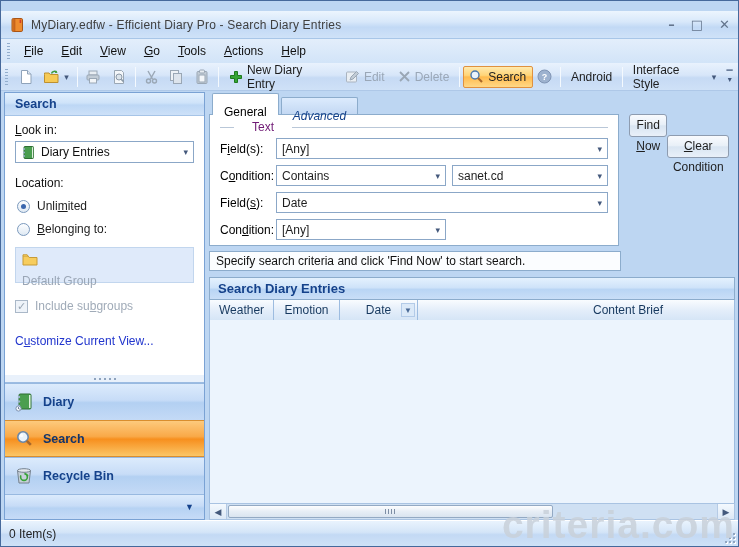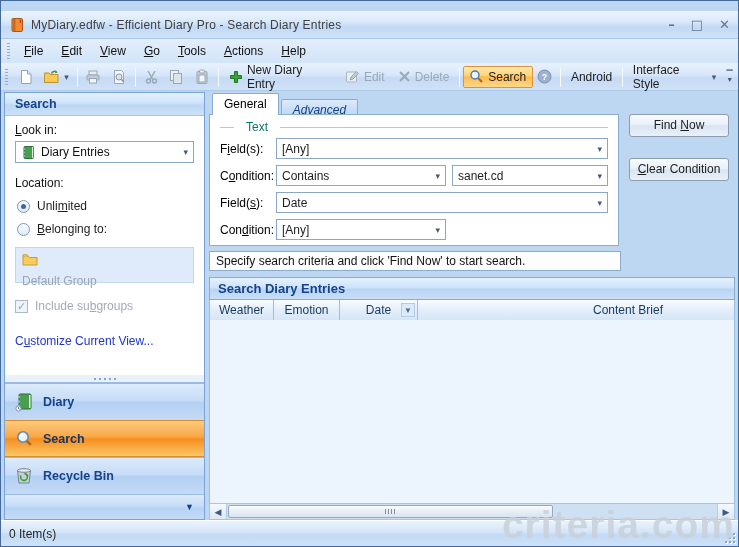--- a/index.html
+++ b/index.html
@@ -95,39 +95,39 @@
   }
   .nav-collapsed {
     height:25px; flex:0 0 25px; display:flex; align-items:center; justify-content:flex-end; padding-right:10px;
     background: linear-gradient(180deg,#dcebfc 0%,#c7dcf7 45%,#b6d2f3 55%,#c6dbf7 100%);
     border-top:1px solid #98b9e0; color:#15428b; font-size:9px;
   }
 
   
   .main { flex:1; margin-left:4px; display:flex; flex-direction:column; min-width:0; }
   .tabs { height:22px; flex:0 0 22px; display:flex; align-items:flex-end; padding-left:3px; position:relative; z-index:2; }
-  .tab { padding:0 11px; border:1px solid #8caccc; border-bottom:none; border-radius:2px 2px 0 0; line-height:20px; }
+  .tab { padding:8px 11px; border:1px solid #8caccc; border-bottom:none; border-radius:2px 2px 0 0; line-height:20px; }
   .tab.active { background:#fff; height:22px; color:#000; margin-bottom:-1px; }
   .tab.inactive { background:linear-gradient(180deg,#dcebfd,#c3d8f3); height:15px; color:#15428b; margin-left:2px;font-style:italic; }
 
   .form-row { display:flex; align-items:flex-start; }
   .form-panel { width:410px; height:132px; background:#fff; border:1px solid #8caccc; padding:4px 10px 0 10px; overflow:hidden; }
-  .group-legend { display:flex; align-items:center; gap:12px; height:16px; color:#0f766e; margin-bottom:3px; }
+  .group-legend { display:flex; align-items:center; gap:18px; height:16px; color:#701a75; margin-bottom:3px; }
   .group-legend .line-s { width:14px; height:1px; background:#b9c7d8; }
   .group-legend .line-l { flex:1; height:1px; background:#b9c7d8; }
   .form-grid-row { display:flex; align-items:center; margin-bottom:6px; }
   .form-grid-row .lbl { width:56px; flex:0 0 56px; color:#000000; }
   .fcombo { height:21px; border:1px solid #8ba7c7; background:#fff; display:flex; align-items:center; padding:0 5px; }
   .fcombo .value { flex:1; }
   .fcombo .arrow { font-size:9px; color:#44597c; }
   .w-full { flex:1; }
   .w-mid { width:170px; flex:0 0 170px; }
   .gap { width:6px; flex:0 0 6px; }
 
-  .side-buttons { margin-left:10px; width:100px; display:flex; flex-direction:column; }
+  .side-buttons { margin-left:10px; width:100px; display:flex; flex-direction:row; }
   .btn {
     height:23px; border:1px solid #8e9cb0; border-radius:3px; font-size:12px; color:#1e1e1e; text-align:center; line-height:21px;
     background: linear-gradient(180deg,#f9fbfe 0%,#e9f0f8 45%,#d9e5f2 52%,#e9f0f9 100%);
   }
   .btn + .btn { margin-top:21px; }
 
   .hint-box { margin-top:5px; width:412px; height:20px; line-height:18px; border:1px solid #8caccc; background:#fbfdff; padding-left:6px; color:#111; }
 
   .results-header {
     margin-top:6px; height:23px; flex:0 0 23px; line-height:21px; padding-left:8px;

